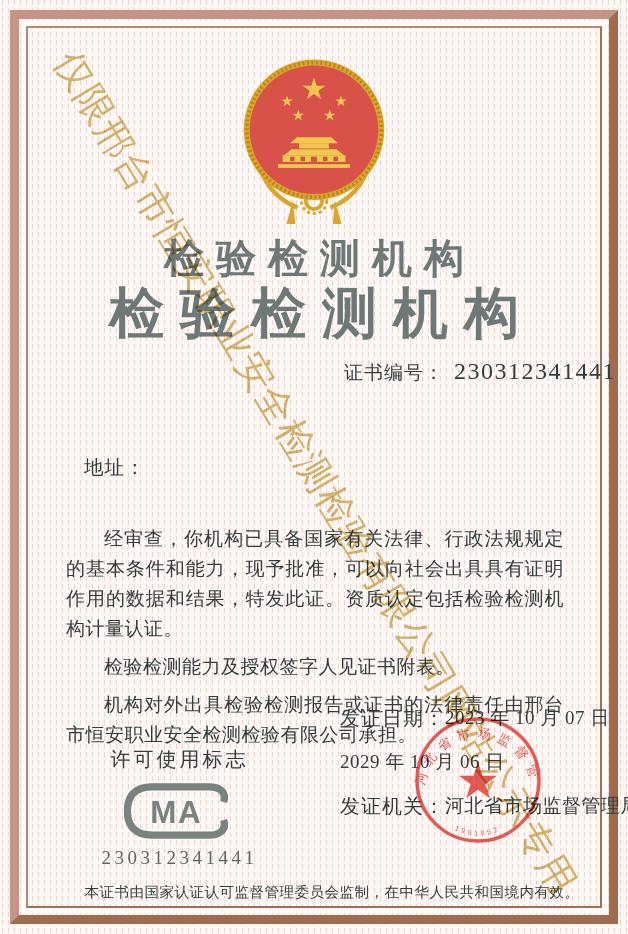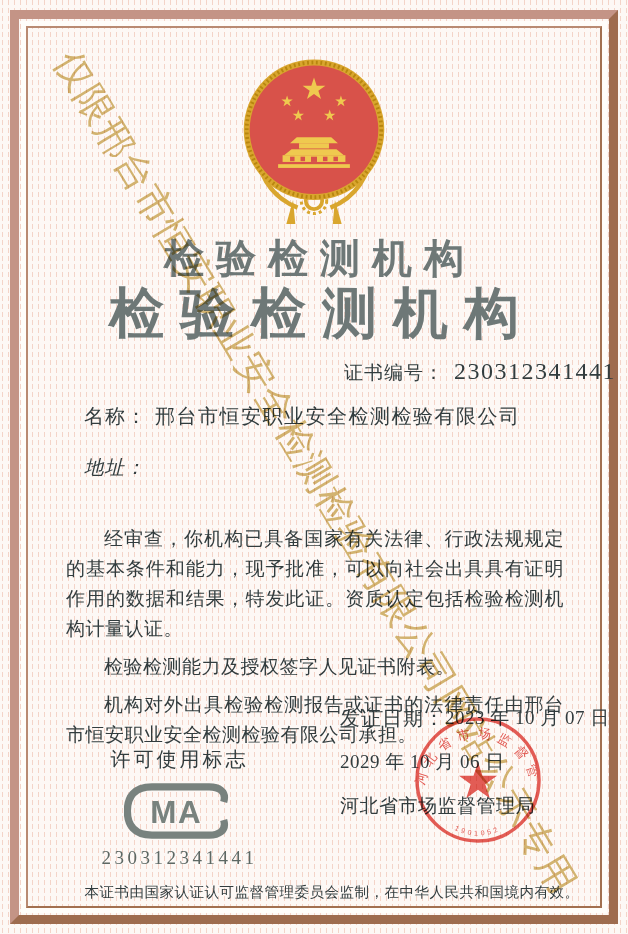--- a/index.html
+++ b/index.html
@@ -35,21 +35,21 @@
     text-align:center; font-size:55px; font-weight:bold;
     letter-spacing:16px; text-indent:16px; color:#6e7877;
     font-family:"Liberation Sans","DejaVu Sans",sans-serif;
   }
   .certno { position:absolute; top:358px; left:344px; z-index:2; font-size:19px; letter-spacing:1px; }
   .certno .num { font-size:24px; letter-spacing:1.5px; margin-left:10px; }
   .field-name { position:absolute; top:403px; left:84px; right:40px; z-index:2; display:flex; font-size:20px; }
   .field-name .lab { flex:none; margin-right:8px; letter-spacing:1px; }
   .field-name .val { letter-spacing:1.5px; }
   .field-addr { position:absolute; top:450px; left:84px; right:38px; z-index:2; display:flex; align-items:center; font-size:19.5px; line-height:36px; }
-  .field-addr .lab { flex:none; margin-right:2px; letter-spacing:1px;font-style:italic; }
+  .field-addr .lab { flex:none; margin-right:2px; letter-spacing:1px; }
   .field-addr .val { flex:1; letter-spacing:0.5px; }
   .paras { position:absolute; top:516px; left:58px; width:514px; z-index:2; font-size:19px; line-height:30px; text-align:justify; letter-spacing:0.5px; }
   .paras p { margin:8px; text-indent:2em; }
   .mark-block { position:absolute; left:92px; top:710px; width:175px; z-index:2; text-align:center;margin-top:36px; }
   .mark-heading { font-size:20px; letter-spacing:3px; }
   .cma-svg { width:112px; height:64px; margin-top:6px; }
   .mark-number { font-size:19px; letter-spacing:3.5px; color:#5d6864; margin-top:0px; }
   .issue-block { position:absolute; left:332px; top:706px; width:270px; z-index:2; }
   .issue-row { display:flex; margin-bottom:20px; line-height:24px;padding-left:8px; }
   .issue-label { flex:none; font-size:20px; letter-spacing:1px; }
@@ -106,24 +106,20 @@
     </g>
   </svg>
 
   <div class="title1">检验检测机构</div>
   <div class="title2">检验检测机构</div>
 
   <div class="certno">
     <span>证书编号：</span><span class="num">230312341441</span>
   </div>
 
-  <div class="field-name">
-    <span class="lab">名称：</span>
-    <span class="val">邢台市恒安职业安全检测检验有限公司</span>
-  </div>
 
   <div class="field-addr">
     <span class="lab">地址：</span>
   </div>
 
   <div class="paras">
     <p>经审查，你机构已具备国家有关法律、行政法规规定的基本条件和能力，现予批准，可以向社会出具具有证明作用的数据和结果，特发此证。资质认定包括检验检测机构计量认证。</p>
     <p>检验检测能力及授权签字人见证书附表。</p>
     <p>机构对外出具检验检测报告或证书的法律责任由邢台市恒安职业安全检测检验有限公司承担。</p>
   </div>
@@ -139,20 +135,21 @@
 
   <div class="issue-block">
     <div class="issue-row">
       <span class="issue-label">发证日期：</span>
       <span class="issue-value">2023 年 10 月 07 日</span>
     </div>
     <div class="issue-row">
       <span class="issue-value">2029 年 10 月 06 日</span>
     </div>
     <div class="issue-row">
+      <span class="issue-label">发证机关：</span>
       <span class="issue-value">河北省市场监督管理局</span>
     </div>
   </div>
 
   <svg class="seal" viewBox="0 0 140 140" aria-hidden="true">
     <defs>
       <path id="sealArcTop" d="M 16 82 A 54 54 0 1 1 124 82" fill="none"></path>
       <path id="sealArcBottom" d="M 38 114 A 50 50 0 0 0 102 114" fill="none"></path>
       <polygon id="sealStar" points="0,-1 0.225,-0.309 0.951,-0.309 0.363,0.118 0.588,0.809 0,0.382 -0.588,0.809 -0.363,0.118 -0.951,-0.309 -0.225,-0.309"></polygon>
     </defs>

